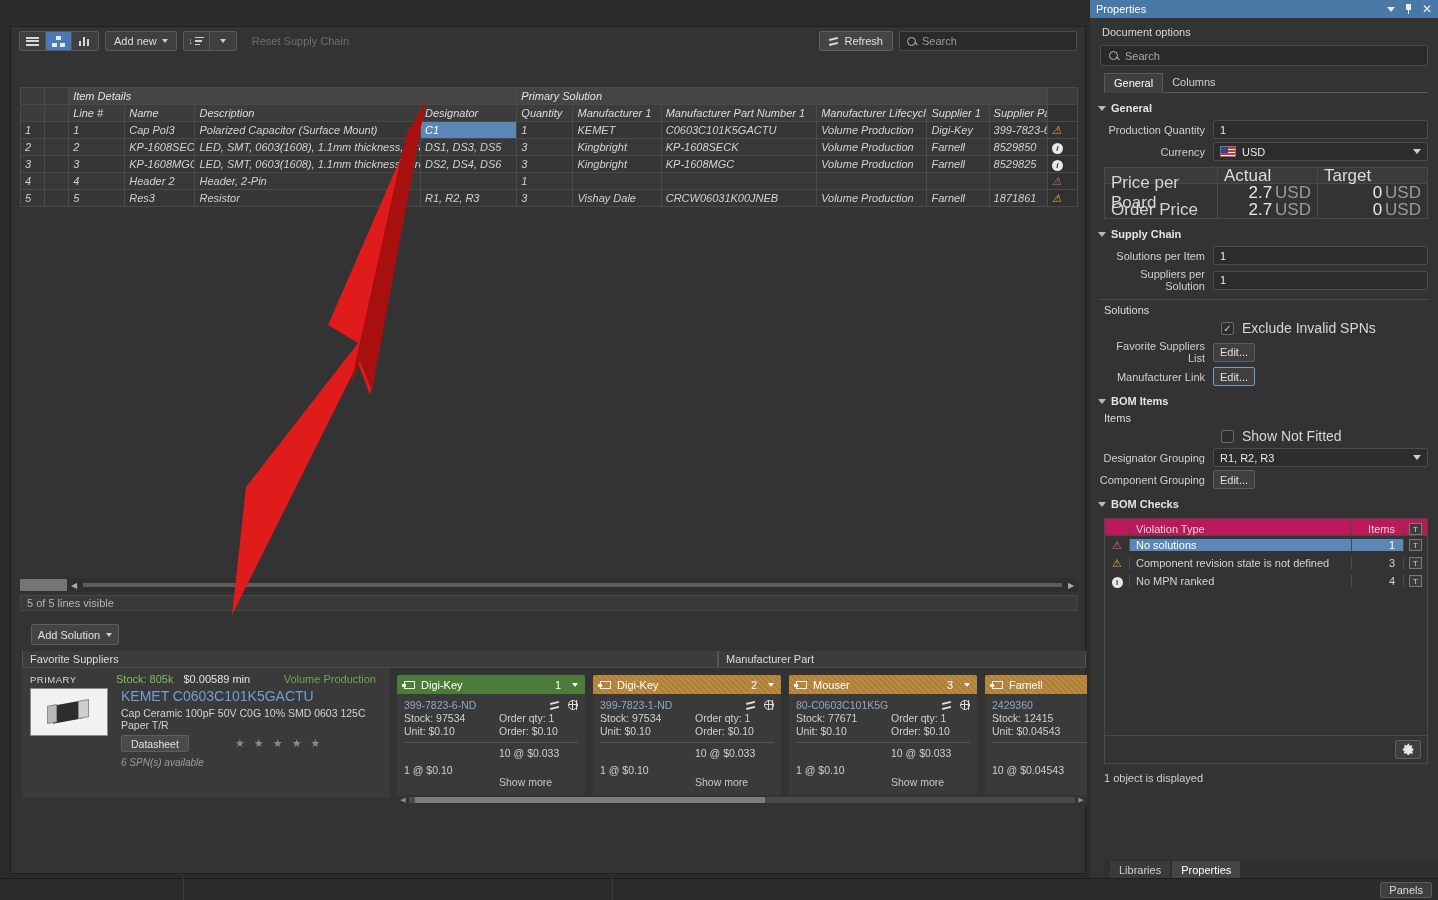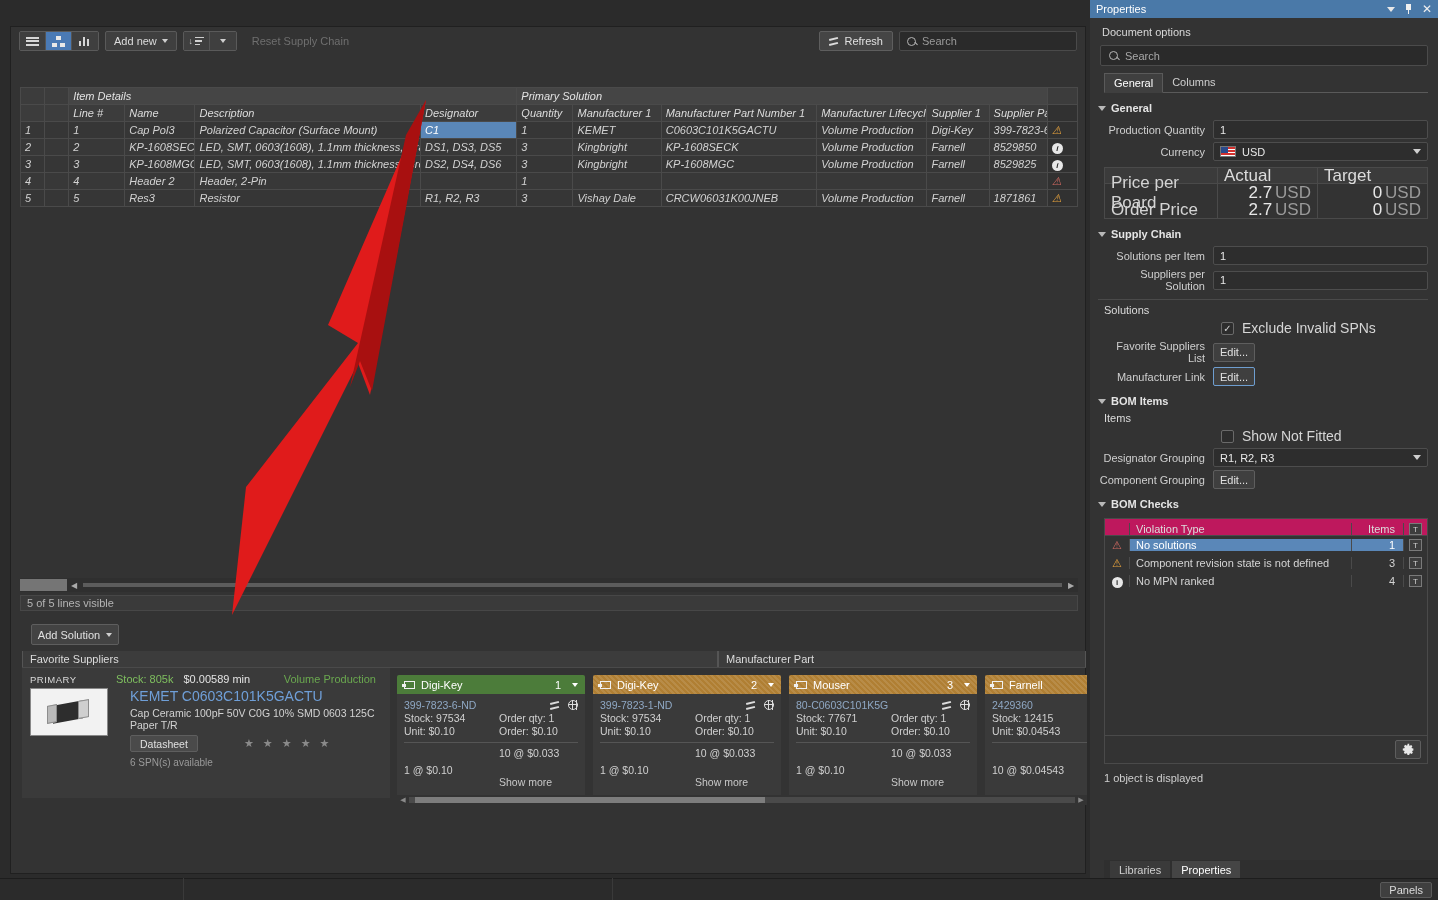--- a/index.html
+++ b/index.html
@@ -113,37 +113,37 @@
               border-bottom:1px solid #4a4a4a; }
   .panehdr { display:flex; align-items:center; padding-left:7px; border-right:1px solid #555;
              border-left:1px solid #555; }
   .mfrbody { position:absolute; left:11px; top:641px; width:368px; height:130px;
              background:#3a3a3a; }
   .mp-top { display:flex; align-items:center; padding:5px 8px 0 8px; gap:10px; font-size:11px;}
   .mp-primary { color:#d9d9d9; font-size:9.5px; letter-spacing:.5px; width:76px;}
   .stock-g { color:#7fbf5f; }
   .price-w { color:#e3e3e3; }
   .lifec { color:#6aa84f; margin-left:auto; margin-right:6px;}
-  .mp-main { display:flex; gap:22px; padding:3px 8px; }
+  .mp-main { display:flex; gap:13px; padding:3px 8px; }
   .thumb { width:78px; height:48px; background:#f2f2f2; border:1px solid #888;
            display:flex; align-items:center; justify-content:center; flex:none; }
   .cap3d { width:44px; height:26px; position:relative; }
   .cap3d .body { position:absolute; left:6px; top:4px; width:30px; height:18px;
                  background:#2d2d2d; transform:skewY(-10deg); }
   .cap3d .capL { position:absolute; left:0px; top:6px; width:10px; height:18px;
                  background:#b9b9b9; transform:skewY(-10deg); border:1px solid #8d8d8d;}
   .cap3d .capR { position:absolute; left:31px; top:1px; width:11px; height:18px;
                  background:#cfcfcf; transform:skewY(-10deg); border:1px solid #8d8d8d;}
   .mp-title { color:#6f9fd8; font-size:14px; }
   .mp-desc { color:#d2d2d2; font-size:10.5px; margin-top:3px; }
   .mp-row3 { display:flex; align-items:center; margin-top:4px; }
   .dsbtn { height:17px; padding:0 9px; background:#4a4a4a; border:1px solid #5e5e5e;
            border-radius:2px; color:#e0e0e0; font-size:10.5px; display:flex; align-items:center;}
   .stars { margin-left:46px; color:#8a8a8a; letter-spacing:3px; font-size:11px; }
-  .spn { color:#9a9a9a; font-size:10px; margin-top:5px; }
+  .spn { color:#9a9a9a; font-size:10px; margin-top:5px;font-style:italic; }
 
   .supwrap { position:absolute; left:386px; top:648px; width:690px; height:126px;
              overflow:hidden; }
   .supplier-row { display:flex; gap:8px; }
   .scard { width:188px; flex:none; background:#3a3a3a; border-radius:2px; overflow:hidden; }
   .scard-hd { height:19px; display:flex; align-items:center; padding:0 7px;
               color:#ffffff; font-size:11px; gap:6px; }
   .scard-hd.green { background:#4c7c3a; }
   .scard-hd.orange { background:#b07f33;
      background-image:repeating-linear-gradient(45deg, rgba(255,255,255,.10) 0 2px, transparent 2px 4px); }

